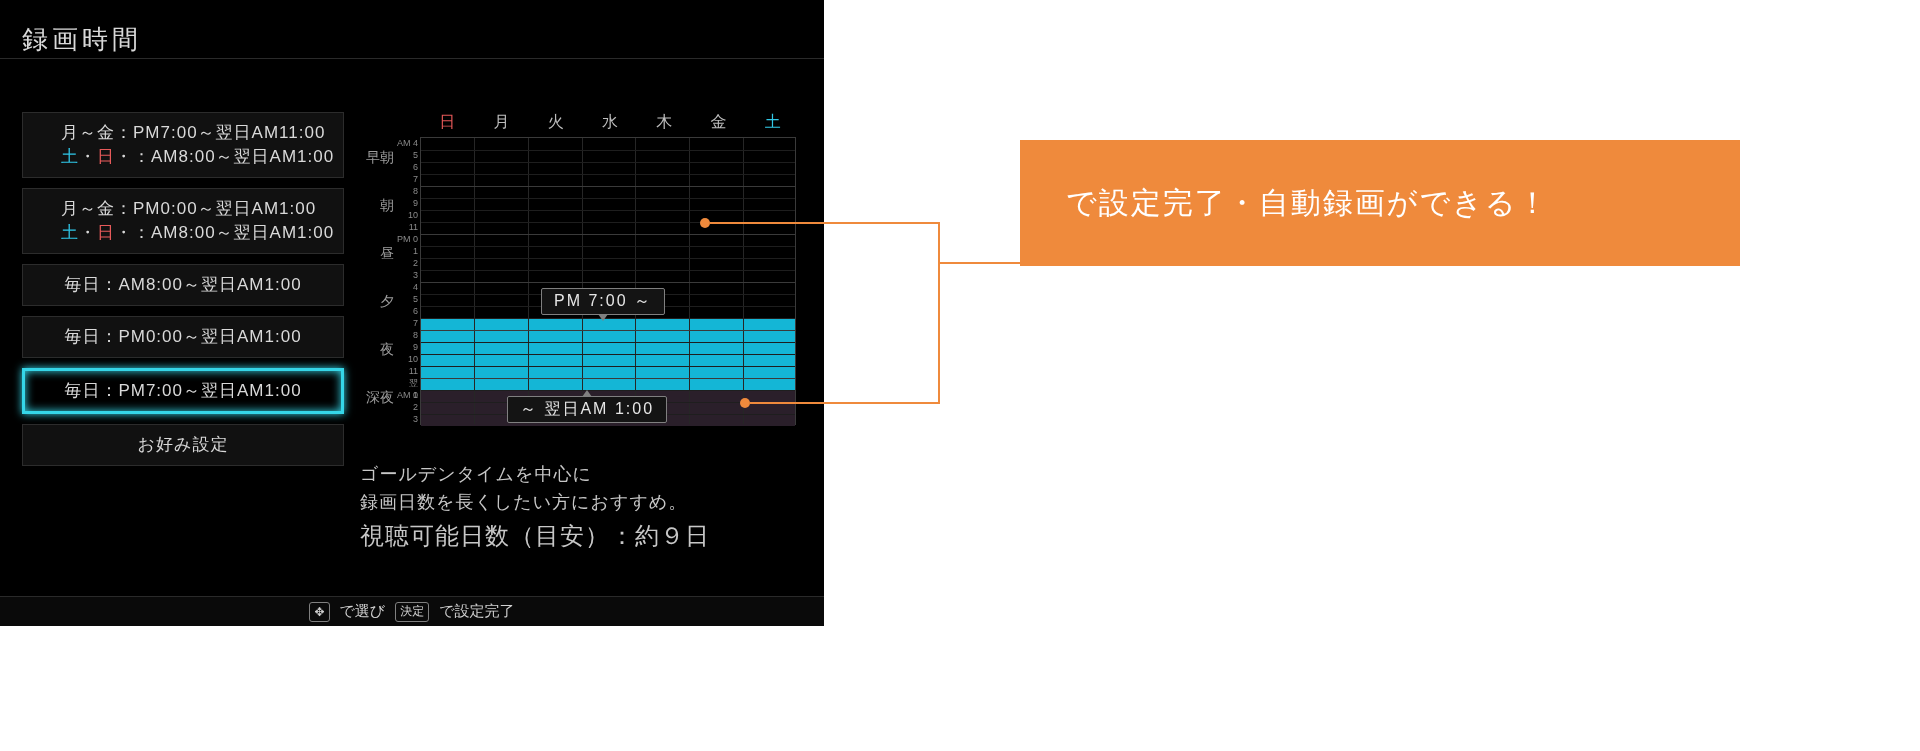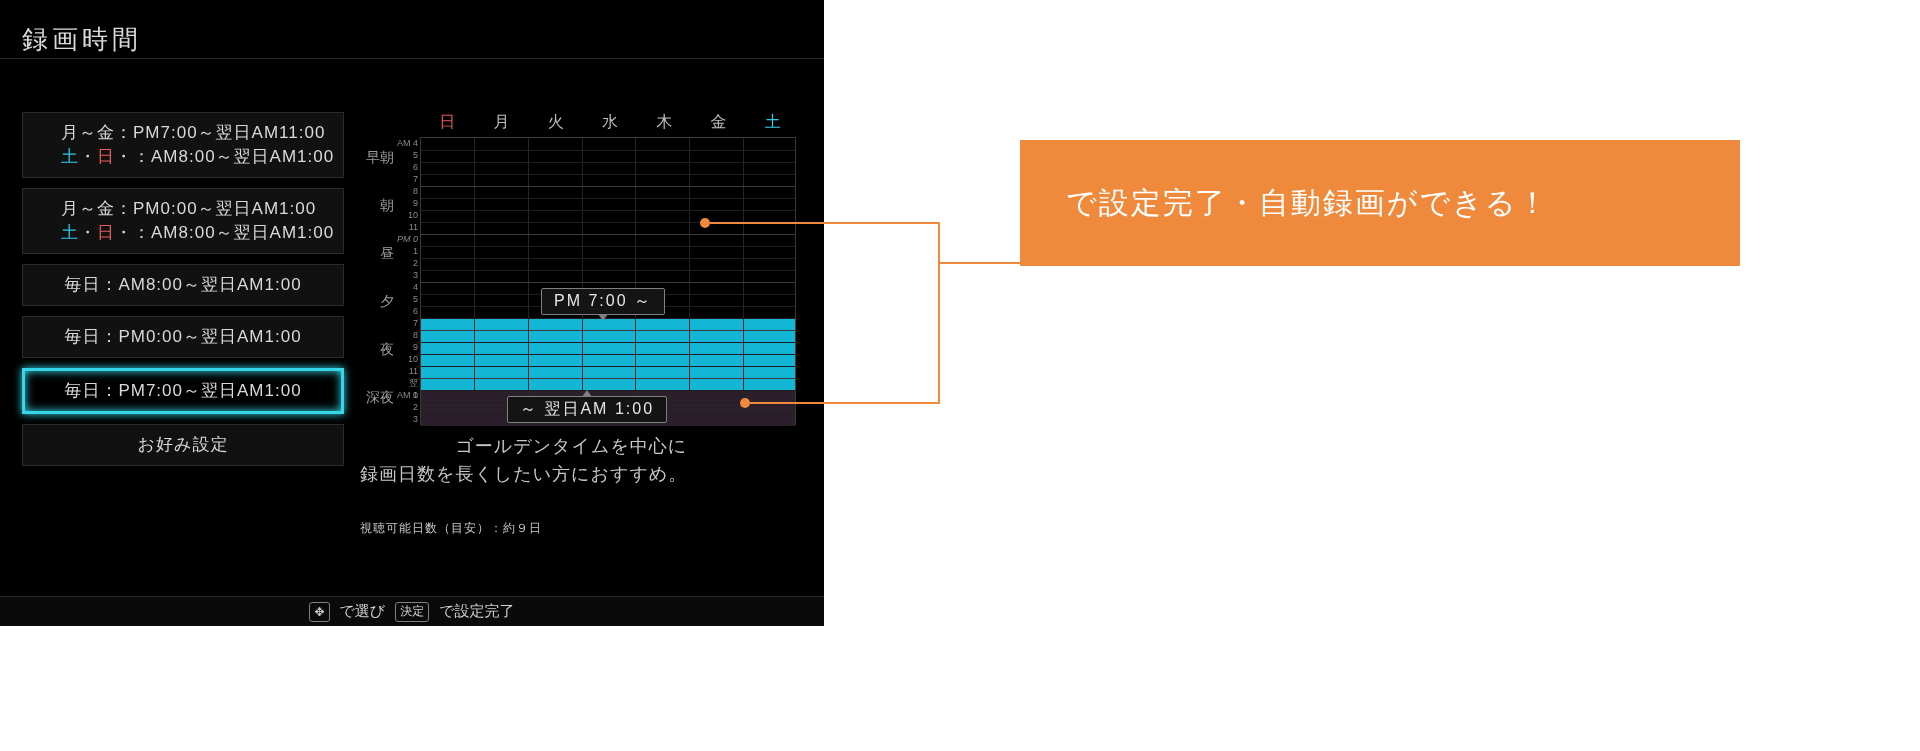--- a/index.html
+++ b/index.html
@@ -35,22 +35,22 @@
   .grid { position: absolute; left: 60px; top: 0; width: 376px; height: 288px; border: 1px solid #3a3a3a; }
   .grid-col { position: absolute; top: 0; bottom: 0; border-right: 1px solid #262626; }
   .grid-fill { position: absolute; left: 0; right: 0; background: #14b6d6; border-top: 1px solid #0a0a0a; }
   .grid-fill.dim { background: #2a1f2a; }
 
   .badge { position: absolute; background: #141414; border: 1px solid #808080; color: #e6e6e6; font-size: 16px; padding: 2px 12px; letter-spacing: 2px; border-radius: 2px; pointer-events: none;}
   .badge .tick { position: absolute; width: 0; height: 0; left: 50%; margin-left: -5px; }
   .badge .tick.down  { bottom: -7px; border-left: 5px solid transparent; border-right: 5px solid transparent; border-top: 7px solid #808080; }
   .badge .tick.up    { top: -7px;    border-left: 5px solid transparent; border-right: 5px solid transparent; border-bottom: 7px solid #808080; }
 
-  .sched-desc { position: absolute; left: 360px; top: 432px; color: #c7c7c7; font-size: 18px; line-height: 28px; letter-spacing: 1px; text-align: right; }
-  .sched-info { position: absolute; left: 360px; top: 520px; color: #c7c7c7; font-size: 12px; letter-spacing: 1px; }
+  .sched-desc { position: absolute; left: 360px; top: 460px; color: #c7c7c7; font-size: 18px; line-height: 28px; letter-spacing: 1px; }
+  .sched-info { position: absolute; left: 360px; top: 520px; color: #c7c7c7; font-size: 24px; letter-spacing: 1px; }
 
   
   .foot { position: absolute; left: 0; bottom: 0; width: 824px; height: 30px; background: #0a0a0a; border-top: 1px solid #2a2a2a; display: flex; align-items: center; justify-content: center; gap: 10px; font-size: 15px; color: #d0d0d0; }
   .key { display: inline-flex; align-items: center; justify-content: center; border: 1px solid #808080; border-radius: 3px; padding: 0 4px; height: 20px; font-size: 12px; }
 
   
   .callout { position: absolute; left: 1020px; top: 140px; width: 720px; background: #ef8a3c; color: #fff; font-size: 30px; line-height: 50px; padding: 38px 46px; letter-spacing: 2px; }
 
   
   .conn { position: absolute; background: #ef8a3c; }
@@ -102,21 +102,21 @@
 
         <div class="hour-col" id="hour-col">
             <div style="position: absolute; top: 0px; right: 0px;">AM 4</div>
             <div style="position: absolute; top: 12px; right: 0px;">5</div>
             <div style="position: absolute; top: 24px; right: 0px;">6</div>
             <div style="position: absolute; top: 36px; right: 0px;">7</div>
             <div style="position: absolute; top: 48px; right: 0px;">8</div>
             <div style="position: absolute; top: 60px; right: 0px;">9</div>
             <div style="position: absolute; top: 72px; right: 0px;">10</div>
             <div style="position: absolute; top: 84px; right: 0px;">11</div>
-            <div style="position: absolute; top: 96px; right: 0px; font-style: italic;">PM 0</div>
+            <div style="position: absolute; top: 96px; right: 0px;">PM 0</div>
             <div style="position: absolute; top: 108px; right: 0px;">1</div>
             <div style="position: absolute; top: 120px; right: 0px;">2</div>
             <div style="position: absolute; top: 132px; right: 0px;">3</div>
             <div style="position: absolute; top: 144px; right: 0px;">4</div>
             <div style="position: absolute; top: 156px; right: 0px;">5</div>
             <div style="position: absolute; top: 168px; right: 0px;">6</div>
             <div style="position: absolute; top: 180px; right: 0px;">7</div>
             <div style="position: absolute; top: 192px; right: 0px;">8</div>
             <div style="position: absolute; top: 204px; right: 0px;">9</div>
             <div style="position: absolute; top: 216px; right: 0px;">10</div>

